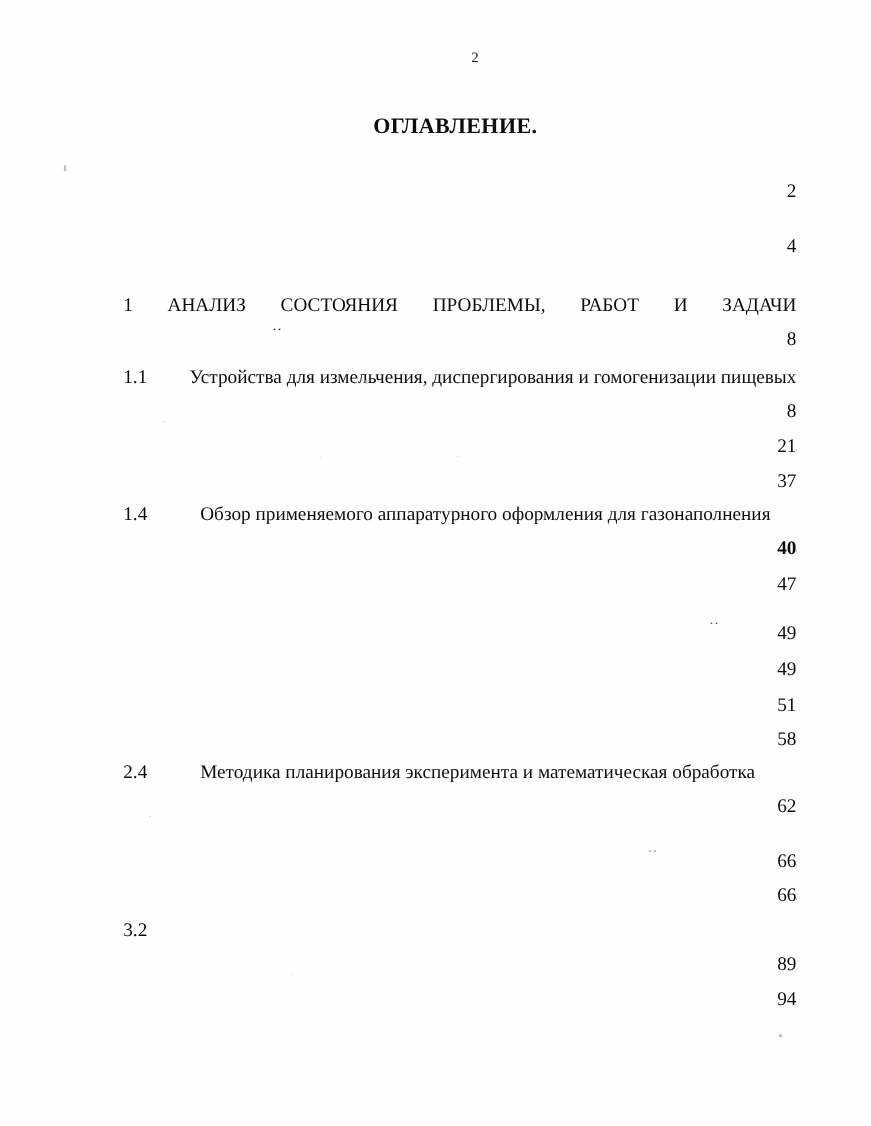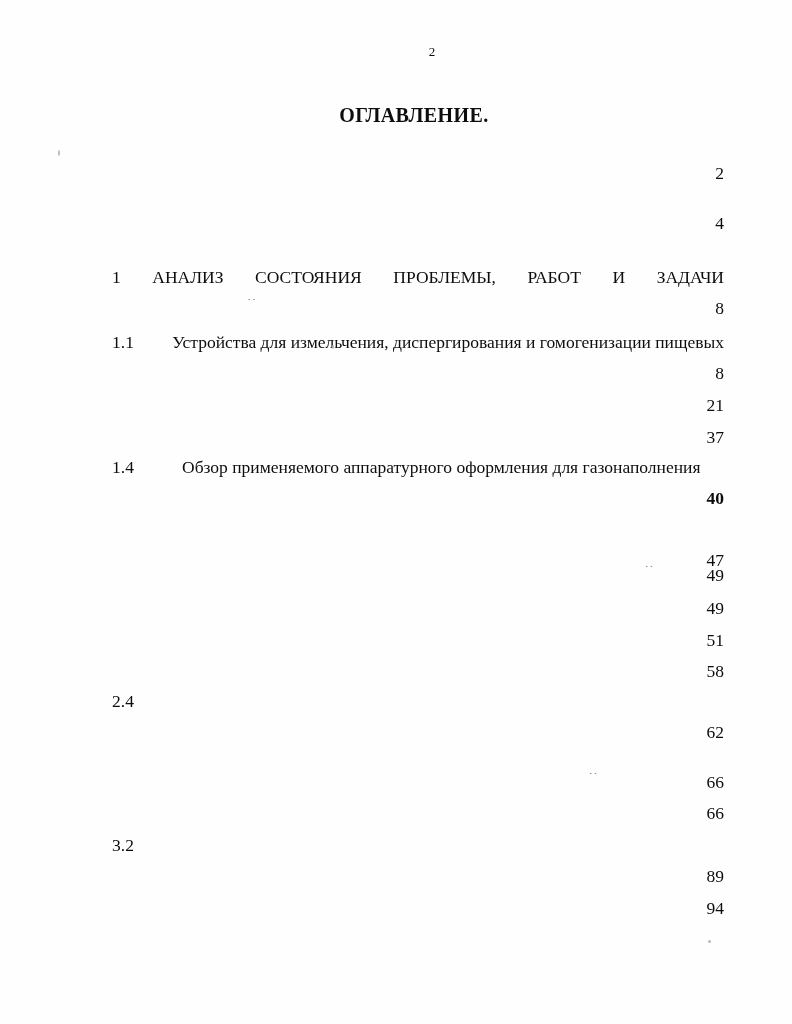--- a/index.html
+++ b/index.html
@@ -93,21 +93,21 @@
   .row-vved     { position: absolute; left: 0; top: 63px;  width: 612px; }
 
   .row-c1a      { position: absolute; left: 0; top: 117px; width: 612px; }
   .row-c1b      { position: absolute; left: 0; top: 148px; width: 612px; }
   .row-11a      { position: absolute; left: 0; top: 182px; width: 612px; }
   .row-11b      { position: absolute; left: 0; top: 213px; width: 612px; }
   .row-12       { position: absolute; left: 0; top: 245px; width: 612px; gap: 48px; }
   .row-13       { position: absolute; left: 0; top: 277px; width: 612px; align-items: flex-end; }
   .row-14a      { position: absolute; left: 0; top: 307px; width: 612px; }
   .row-14b      { position: absolute; left: 0; top: 338px; width: 612px; font-weight: bold; }
-  .row-15       { position: absolute; left: 0; top: 370px; width: 612px; margin-top: 30px; }
+  .row-15       { position: absolute; left: 0; top: 370px; width: 612px; }
 
   .row-c2       { position: absolute; left: 0; top: 415px; width: 612px; }
   .row-21       { position: absolute; left: 0; top: 448px; width: 612px; }
   .row-22       { position: absolute; left: 0; top: 480px; width: 612px; }
   .row-23       { position: absolute; left: 0; top: 511px; width: 612px; gap: 40px; }
   .row-24a      { position: absolute; left: 0; top: 541px; width: 612px; }
   .row-24b      { position: absolute; left: 0; top: 572px; width: 612px; }
 
   .row-c3       { position: absolute; left: 0; top: 622px; width: 612px; }
   .row-31       { position: absolute; left: 0; top: 653px; width: 612px; }
@@ -259,20 +259,21 @@
       <span class="num">2.3</span>
       <span class="gut-1"></span>
       <span class="label">Приборы  и методы исследований. </span>
       <span class="leader">........................................................................................................................................................</span>
       <span class="page">58</span>
     </div>
 
     <div class="entry row-24a sub">
       <span class="num">2.4</span>
       <span class="gut-1"></span>
+      <span class="label">Методика планирования эксперимента и математическая обработка</span>
     </div>
 
     <div class="entry row-24b">
       <span class="label">результатов исследований. </span>
       <span class="leader">........................................................................................................................................................</span>
       <span class="page">62</span>
     </div>
 
     <div class="entry row-c3 chapter">
       <span class="num">3</span>

